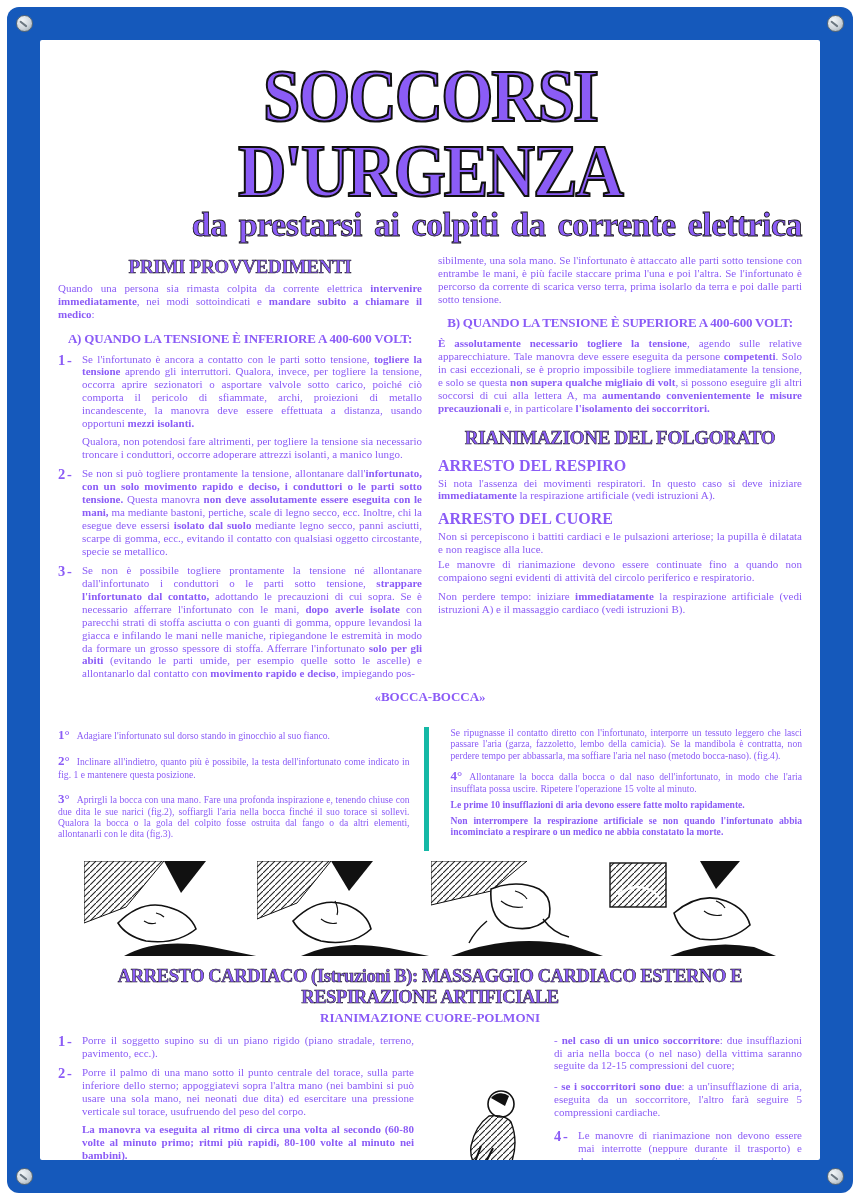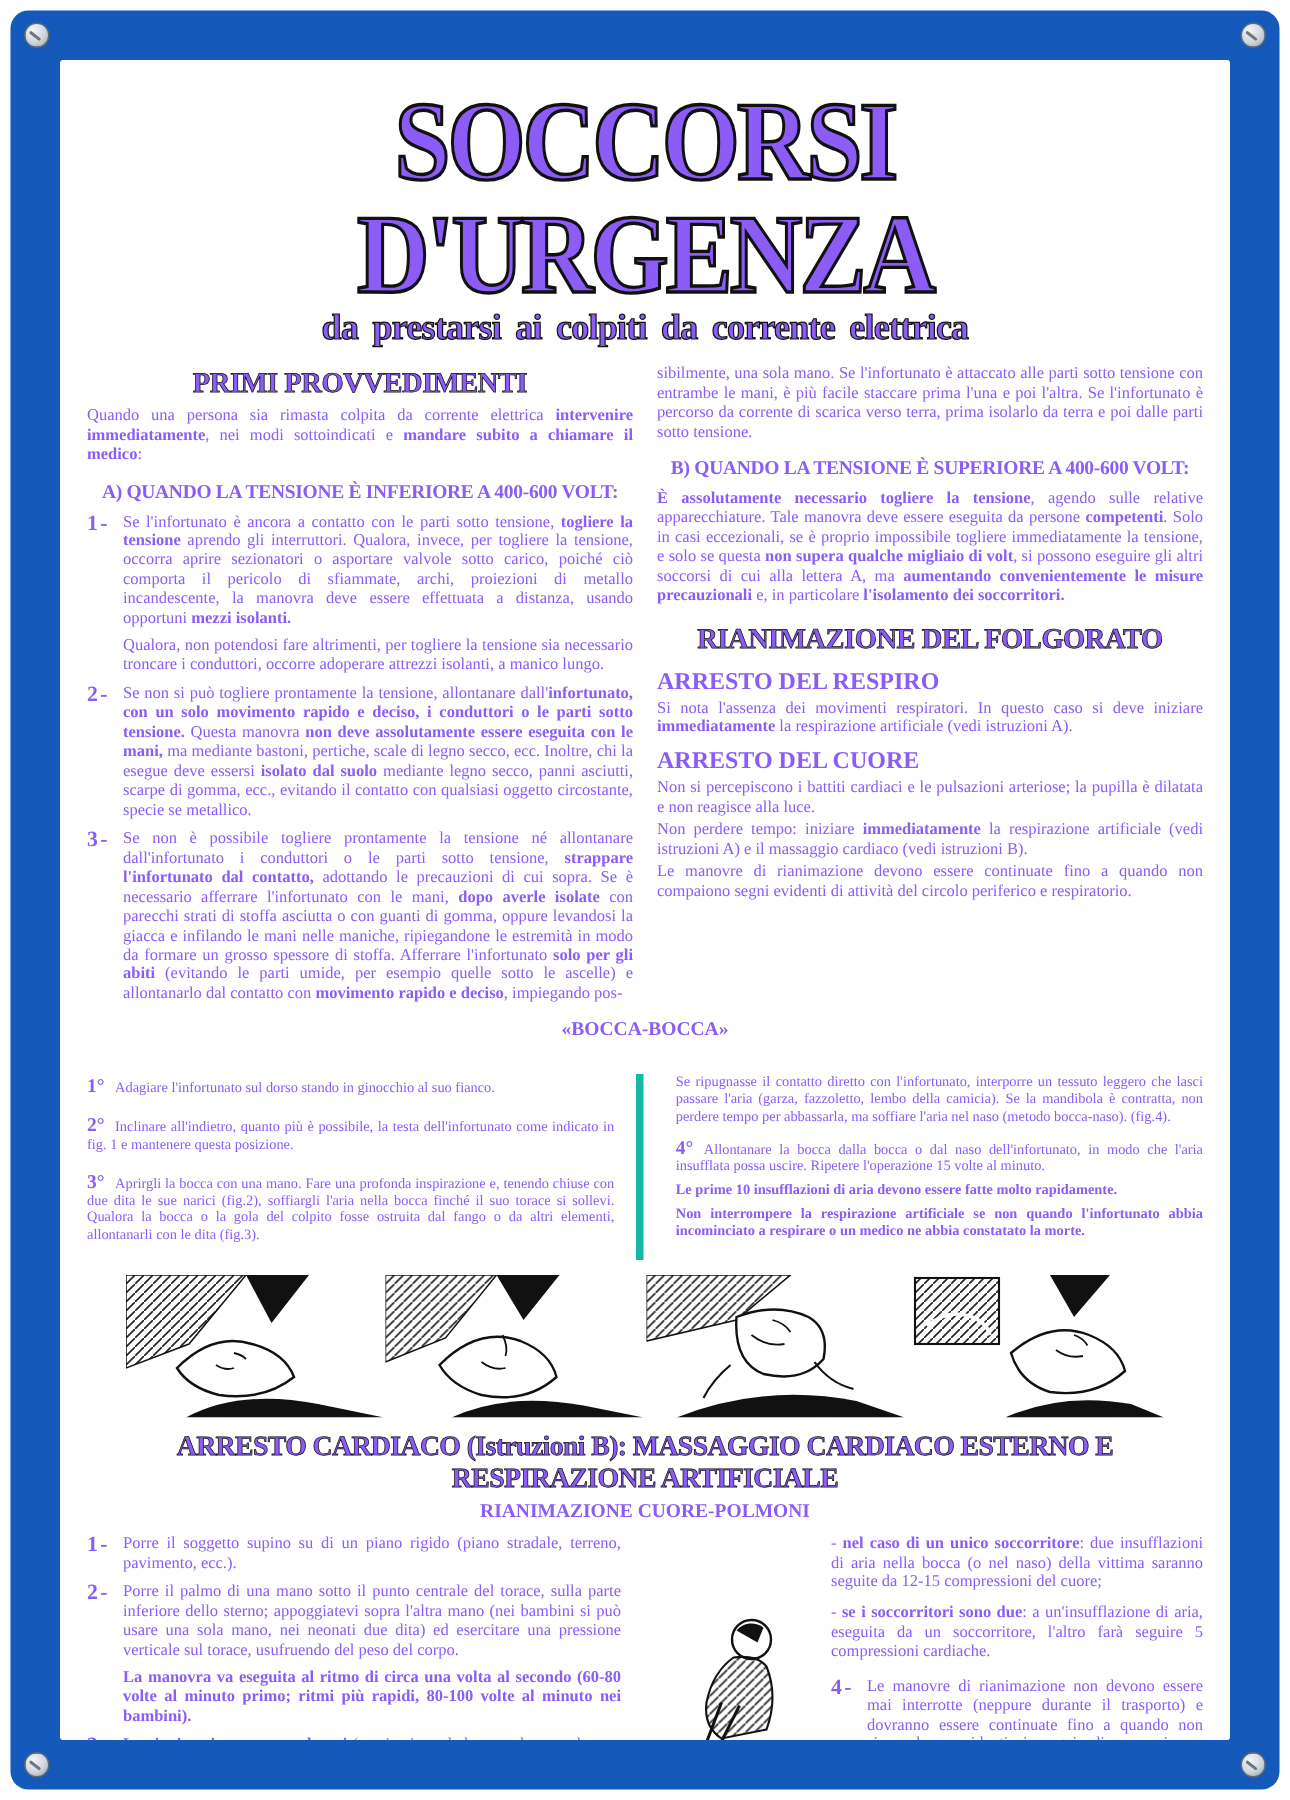--- a/index.html
+++ b/index.html
@@ -11,21 +11,21 @@
          background:radial-gradient(circle at 35% 30%,#f2f6f8 0%,#cfd6dc 55%,#93a0a8 100%);
          border:1px solid #5d6a72;z-index:5;}
   .screw .slot{position:absolute;left:2px;top:6.5px;width:9px;height:1.6px;background:#6b7780;transform:rotate(38deg);border-radius:1px;}
   .s-tl{left:16px;top:15px;} .s-tr{right:16px;top:15px;} .s-bl{left:16px;bottom:15px;} .s-br{right:16px;bottom:15px;}
 
   .inner{padding:14px 18px 0 18px;}
   .title{ text-align:center; font-weight:700; font-size:67px; line-height:1.0;
           letter-spacing:-2px; word-spacing:22px; margin:4px 0 0 0;
           transform:scaleY(1.12); transform-origin:top center;
           -webkit-text-stroke:2px #111;}
-  .subtitle{text-align:center;font-weight:700;font-size:24px;letter-spacing:-0.5px;word-spacing:4px;
+  .subtitle{text-align:right;font-weight:700;font-size:34px;letter-spacing:-0.5px;word-spacing:4px;
             margin:14px 0 2px 0;-webkit-text-stroke:0.8px #111;}
 
   .cols{display:flex;gap:16px;margin-top:10px;}
   .col{flex:1 1 0;min-width:0;}
 
   .sec-title{text-align:center;font-weight:700;font-size:19px;letter-spacing:-0.3px;margin:2px 0 4px 0;
              -webkit-text-stroke:0.5px #111;}
   .ab-head{font-weight:700;font-size:13px;text-align:center;margin:10px 0 6px 0;letter-spacing:-0.2px;}
   .body-p{font-size:11px;line-height:1.17;text-align:justify;margin:0 0 6px 0;}
   .bseg{font-weight:700;}
@@ -112,22 +112,22 @@
         <div class="col">
           <p class="body-p"><span>sibilmente, una sola mano. Se l'infortunato è attaccato alle parti sotto tensione con entrambe le mani, è più facile staccare prima l'una e poi l'altra. Se l'infortunato è percorso da corrente di scarica verso terra, prima isolarlo da terra e poi dalle parti sotto tensione.</span></p>
           <div class="ab-head">B) QUANDO LA TENSIONE È SUPERIORE A 400-600 VOLT:</div>
           <p class="body-p"><span class="bseg">È assolutamente necessario togliere la tensione</span><span>, agendo sulle relative apparecchiature. Tale manovra deve essere eseguita da persone </span><span class="bseg">competenti</span><span>. Solo in casi eccezionali, se è proprio impossibile togliere immediatamente la tensione, e solo se questa </span><span class="bseg">non supera qualche migliaio di volt</span><span>, si possono eseguire gli altri soccorsi di cui alla lettera A, ma </span><span class="bseg">aumentando convenientemente le misure precauzionali</span><span> e, in particolare </span><span class="bseg">l'isolamento dei soccorritori.</span></p>
 
           <div class="sec-title" style="margin-top:12px;">RIANIMAZIONE DEL FOLGORATO</div>
           <div class="sub-b">ARRESTO DEL RESPIRO</div>
           <p class="body-p"><span>Si nota l'assenza dei movimenti respiratori. In questo caso si deve iniziare </span><span class="bseg">immediatamente</span><span> la respirazione artificiale (vedi istruzioni A).</span></p>
           <div class="sub-b">ARRESTO DEL CUORE</div>
           <p class="body-p" style="margin-bottom:2px;"><span>Non si percepiscono i battiti cardiaci e le pulsazioni arteriose; la pupilla è dilatata e non reagisce alla luce.</span></p>
+          <p class="body-p"><span>Le manovre di rianimazione devono essere continuate fino a quando non compaiono segni evidenti di attività del circolo periferico e respiratorio.</span></p>
           <p class="body-p" style="margin-bottom:2px;"><span>Non perdere tempo: iniziare </span><span class="bseg">immediatamente</span><span> la respirazione artificiale (vedi istruzioni A) e il massaggio cardiaco (vedi istruzioni B).</span></p>
-          <p class="body-p"><span>Le manovre di rianimazione devono essere continuate fino a quando non compaiono segni evidenti di attività del circolo periferico e respiratorio.</span></p>
         </div>
       </div>
 
       <div class="bigsub">«BOCCA-BOCCA»</div>
 
       <div class="bocca-cols">
         <div class="bocca-left">
           <p class="bitem"><span class="bnum">1°</span><span><span>Adagiare l'infortunato sul dorso stando in ginocchio al suo fianco.</span></span></p>
           <p class="bitem"><span class="bnum">2°</span><span><span>Inclinare all'indietro, quanto più è possibile, la testa dell'infortunato come indicato in fig. 1 e mantenere questa posizione.</span></span></p>
           <p class="bitem"><span class="bnum">3°</span><span><span>Aprirgli la bocca con una mano. Fare una profonda inspirazione e, tenendo chiuse con due dita le sue narici (fig.2), soffiargli l'aria nella bocca finché il suo torace si sollevi. Qualora la bocca o la gola del colpito fosse ostruita dal fango o da altri elementi, allontanarli con le dita (fig.3).</span></span></p>

